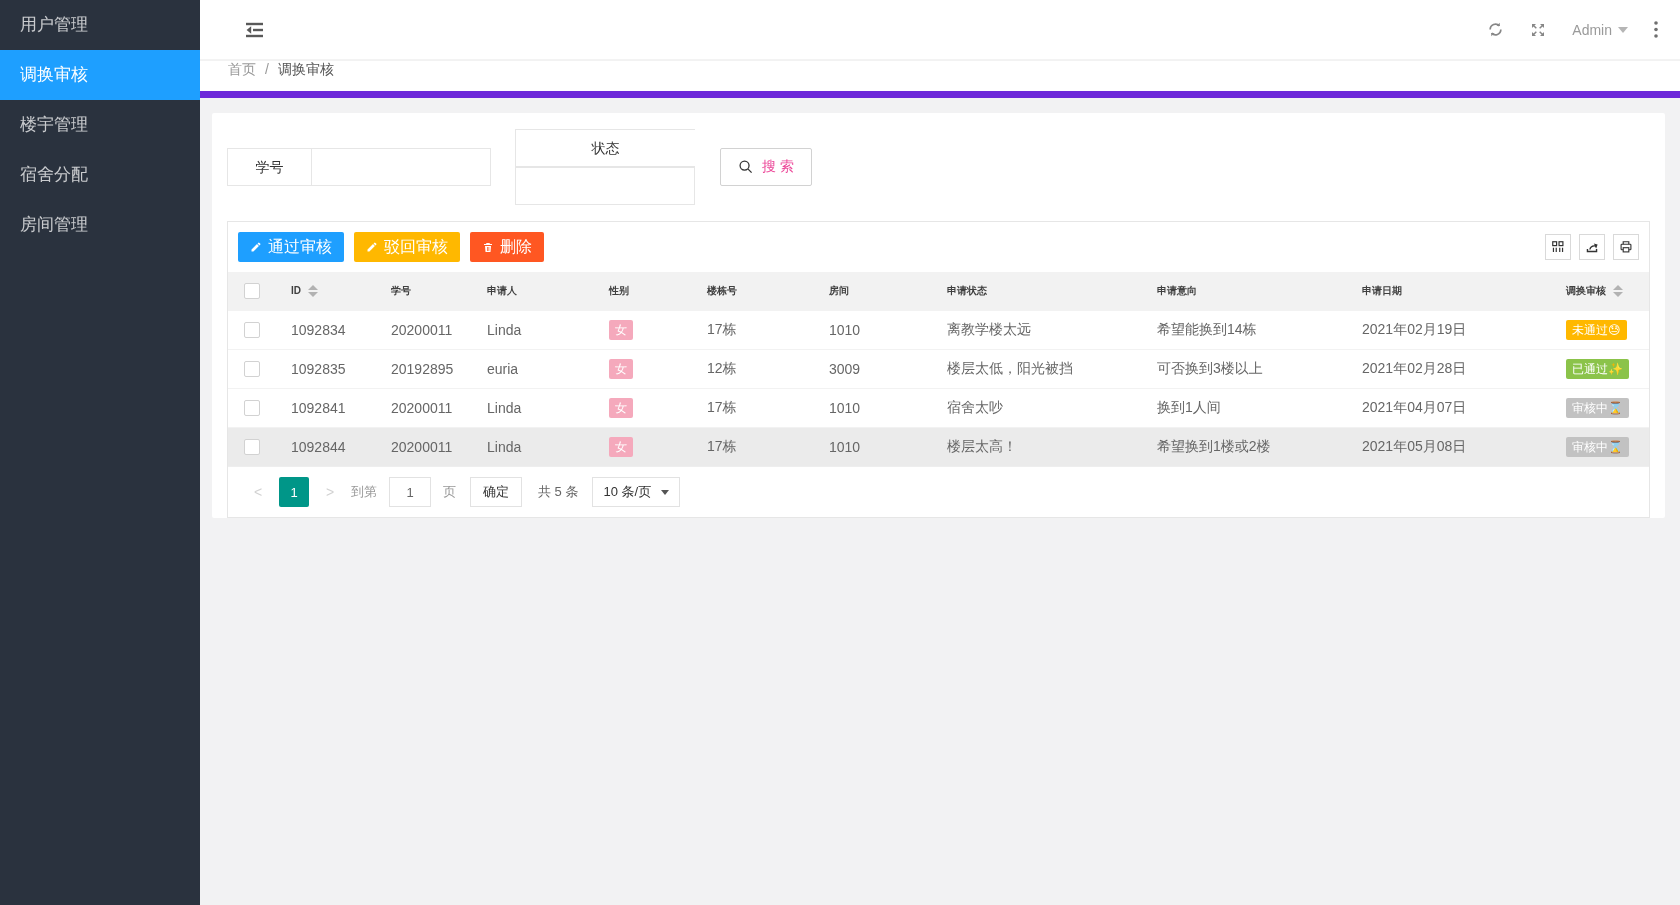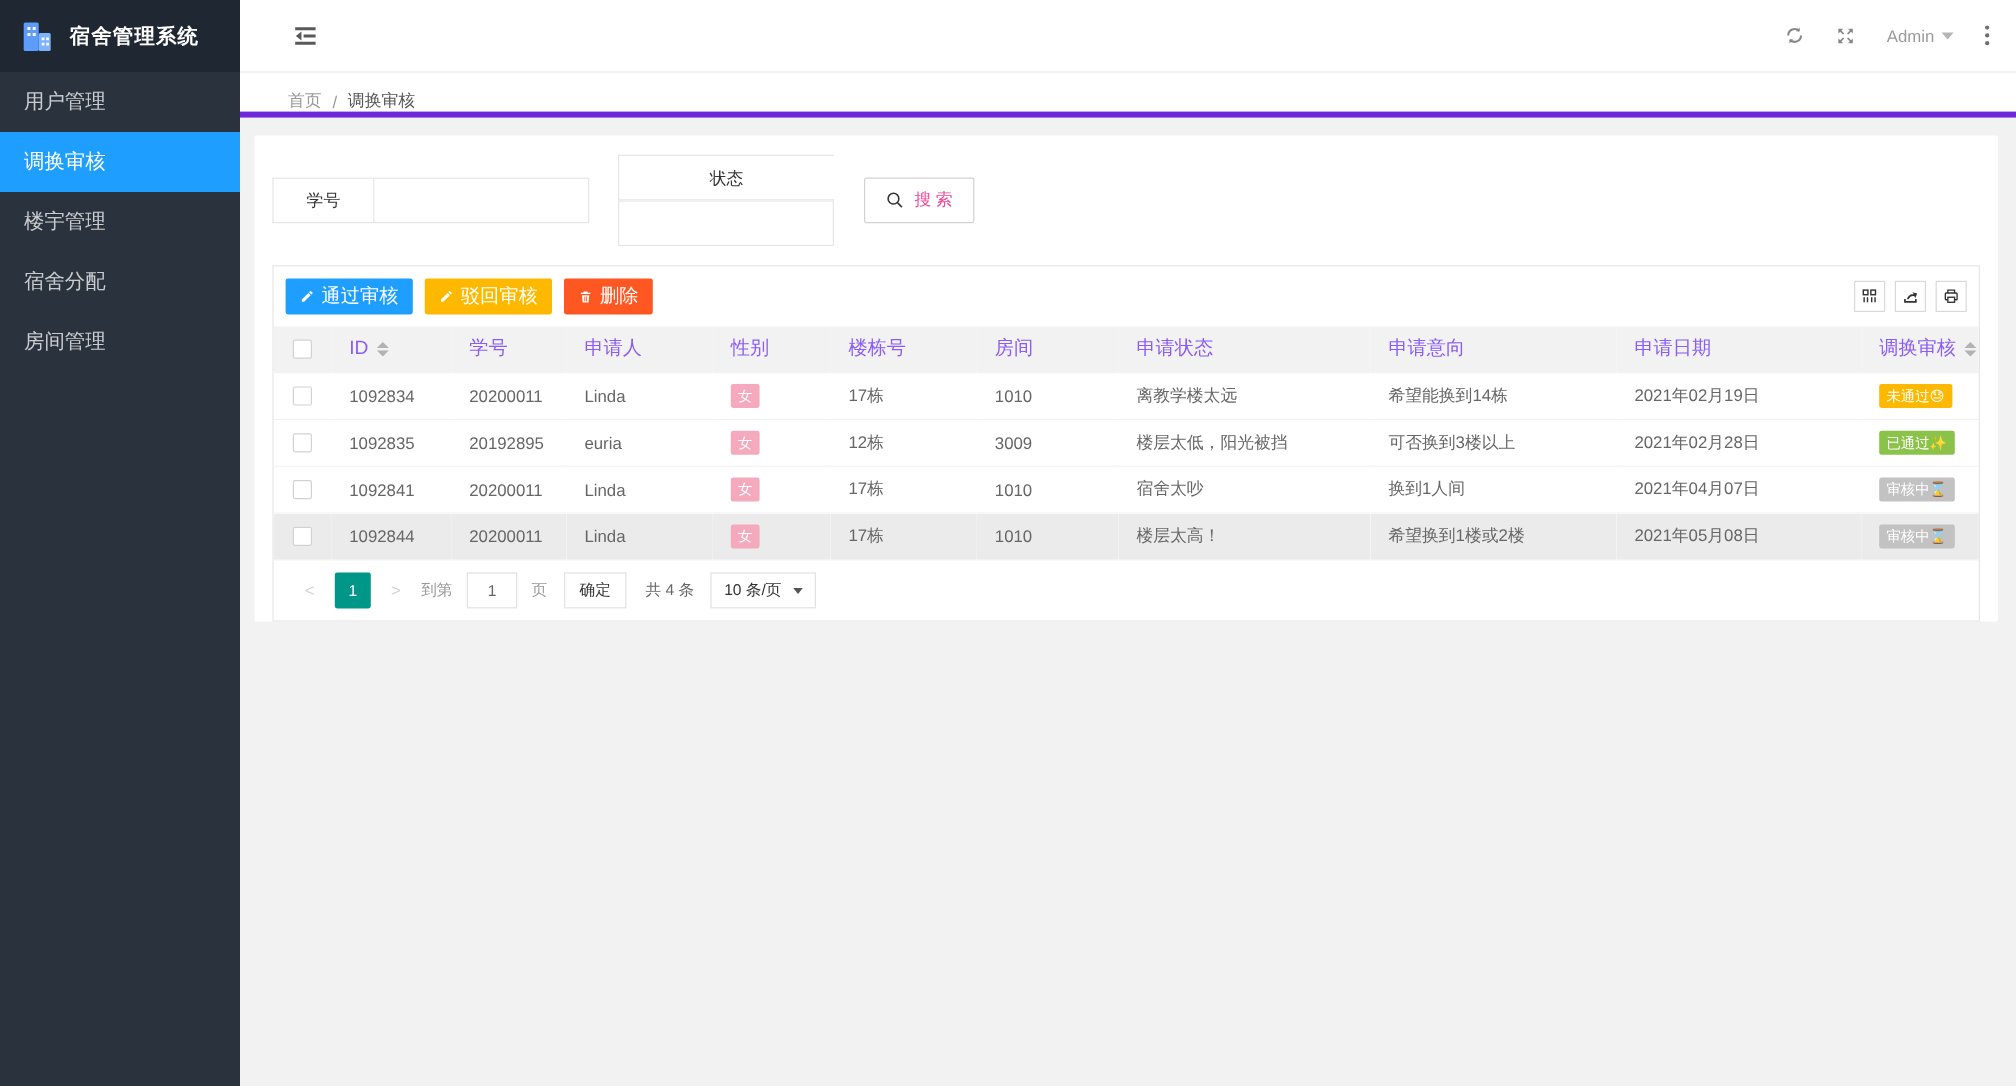--- a/index.html
+++ b/index.html
@@ -17,21 +17,21 @@
 
   
   .main { flex:1; display:flex; flex-direction:column; height:905px; }
   .topbar { height:60px; background:#fff; display:flex; align-items:center; border-bottom:1px solid #f3f3f3; }
   .collapse-btn { margin-left:45px; cursor:pointer; display:flex; }
   .topbar-right { margin-left:auto; display:flex; align-items:center; gap:26px; padding-right:22px; }
   .icon-btn { cursor:pointer; display:flex; align-items:center; color:#878787; }
   .admin-box { display:flex; align-items:center; gap:6px; color:#9a9a9a; font-size:14px; cursor:pointer;justify-content:flex-end; }
   .caret-down { width:0; height:0; border-left:5px solid transparent; border-right:5px solid transparent; border-top:6px solid #b5b5b5; }
 
-  .breadcrumb { height:38px; background:#fff; border-top:1px solid #f2f2f2; border-bottom:5px solid #6d28d9; display:flex; align-items:flex-end; padding-left:40px; font-size:14px; color:#999; gap:9px; }
+  .breadcrumb { height:38px; background:#fff; border-top:1px solid #f2f2f2; border-bottom:7px solid #6d28d9; display:flex; align-items:flex-start; padding-left:28px; font-size:14px; color:#999; gap:9px; }
   .breadcrumb .current { color:#555; }
   .breadcrumb .home { cursor:pointer; }
 
   .content { flex:1; padding:15px 15px 0 12px; overflow:hidden; }
   .card { background:#fff; border-radius:2px; padding:16px 15px 0 15px; }
 
   
   .search-row { display:flex; align-items:center; padding-bottom:16px; }
   .field-pair { display:flex; }
   .field-pair + .field-pair { margin-left:24px;flex-direction:column; }
@@ -44,21 +44,21 @@
   .tv-toolbar { padding:10px; display:flex; align-items:center; }
   .btn { height:30px; border:none; border-radius:2px; color:#fff; font-size:16px; padding:0 12px; display:flex; align-items:center; gap:6px; cursor:pointer; font-family:inherit; }
   .btn + .btn { margin-left:10px; }
   .btn-blue { background:#1e9fff; }
   .btn-orange { background:#ffb800; }
   .btn-red { background:#ff5722; }
   .tv-tools { margin-left:auto; display:flex; gap:8px; }
   .tool-sq { width:26px; height:26px; border:1px solid #d9d9d9; background:#fff; display:flex; align-items:center; justify-content:center; cursor:pointer; color:#333; }
 
   table { width:100%; border-collapse:collapse; table-layout:fixed; }
-  thead th { background:#f2f2f2; height:38px; font-weight:normal; color:#8b5cf6; font-size:16px; text-align:left; padding:0 15px; white-space:nowrap; }
+  thead th { background:#f2f2f2; height:38px; font-weight:bold; color:#404040; font-size:10px; text-align:left; padding:0 15px; white-space:nowrap; }
   tbody td { height:39px; border-top:1px solid #f2f2f2; padding:0 15px; font-size:14px; color:#666; white-space:nowrap; overflow:hidden; }
   tbody tr.hl td { background:#ebebeb; }
   th.cb-col, td.cb-col { width:48px; text-align:center; padding:0; }
   .cb { display:inline-block; width:16px; height:16px; border:1px solid #d2d2d2; border-radius:2px; background:#fff; vertical-align:middle; cursor:pointer; }
   .sort { display:inline-flex; flex-direction:column; gap:2px; margin-left:7px; vertical-align:1px; cursor:pointer; }
   .sort i { width:0; height:0; border-left:5px solid transparent; border-right:5px solid transparent; }
   .sort .up { border-bottom:5px solid #b2b2b2; }
   .sort .dn { border-top:5px solid #b2b2b2; }
   .th-flex { display:inline-flex; align-items:center; }
 
@@ -76,35 +76,20 @@
   .pg-input { width:42px; height:30px; border:1px solid #e2e2e2; text-align:center; color:#666; font-size:13px; outline:none; margin:0 6px; font-family:inherit; }
   .pg-btn { height:30px; border:1px solid #e2e2e2; background:#fff; padding:0 12px; color:#333; font-size:13px; cursor:pointer; margin:0 8px; font-family:inherit; }
   .pg-total { color:#666; margin:0 8px; }
   .pg-select { height:30px; border:1px solid #e2e2e2; background:#fff; display:flex; align-items:center; gap:10px; padding:0 10px; color:#333; cursor:pointer; margin-left:6px; }
   .pg-select .sel-caret { width:0; height:0; border-left:4px solid transparent; border-right:4px solid transparent; border-top:5px solid #555; }
 </style>
 </head>
 <body>
 
 <aside class="sidebar">
-  <div class="logo">
-    <svg viewBox="0 0 24 24">
-      <rect x="3" y="3" width="10" height="19" rx="1" fill="#5d9cfa"></rect>
-      <rect x="13" y="10" width="8" height="12" rx="1" fill="#7fb3fb"></rect>
-      <rect x="5.5" y="6" width="2" height="2" fill="#fff"></rect>
-        <rect x="9" y="6" width="2" height="2" fill="#fff"></rect>
-      <rect x="5.5" y="10" width="2" height="2" fill="#fff"></rect>
-        <rect x="9" y="10" width="2" height="2" fill="#fff"></rect>
-      <rect x="15" y="13" width="1.8" height="1.8" fill="#fff"></rect>
-        <rect x="18" y="13" width="1.8" height="1.8" fill="#fff"></rect>
-      <rect x="15" y="16.5" width="1.8" height="1.8" fill="#fff"></rect>
-        <rect x="18" y="16.5" width="1.8" height="1.8" fill="#fff"></rect>
-    </svg>
-    <span class="logo-title">宿舍管理系统</span>
-  </div>
   <nav class="menu">
     <div class="menu-item">用户管理</div>
     <div class="menu-item active">调换审核</div>
     <div class="menu-item">楼宇管理</div>
     <div class="menu-item">宿舍分配</div>
     <div class="menu-item">房间管理</div>
   </nav>
 </aside>
 
 <div class="main">
@@ -319,21 +304,21 @@
         </table>
 
         <div class="pager">
           <span class="pg-arrow">&lt;</span>
           <span class="pg-num">1</span>
           <span class="pg-arrow">&gt;</span>
           <span class="pg-text">到第</span>
           <input class="pg-input" type="text" value="1" style="">
           <span class="pg-text">页</span>
           <button class="pg-btn">确定</button>
-          <span class="pg-total">共 4 条</span>
+          <span class="pg-total">共 5 条</span>
           <span class="pg-select">
             <span>10 条/页</span>
             <span class="sel-caret"></span>
           </span>
         </div>
       </div>
 
     </div>
   </div>
 </div>

